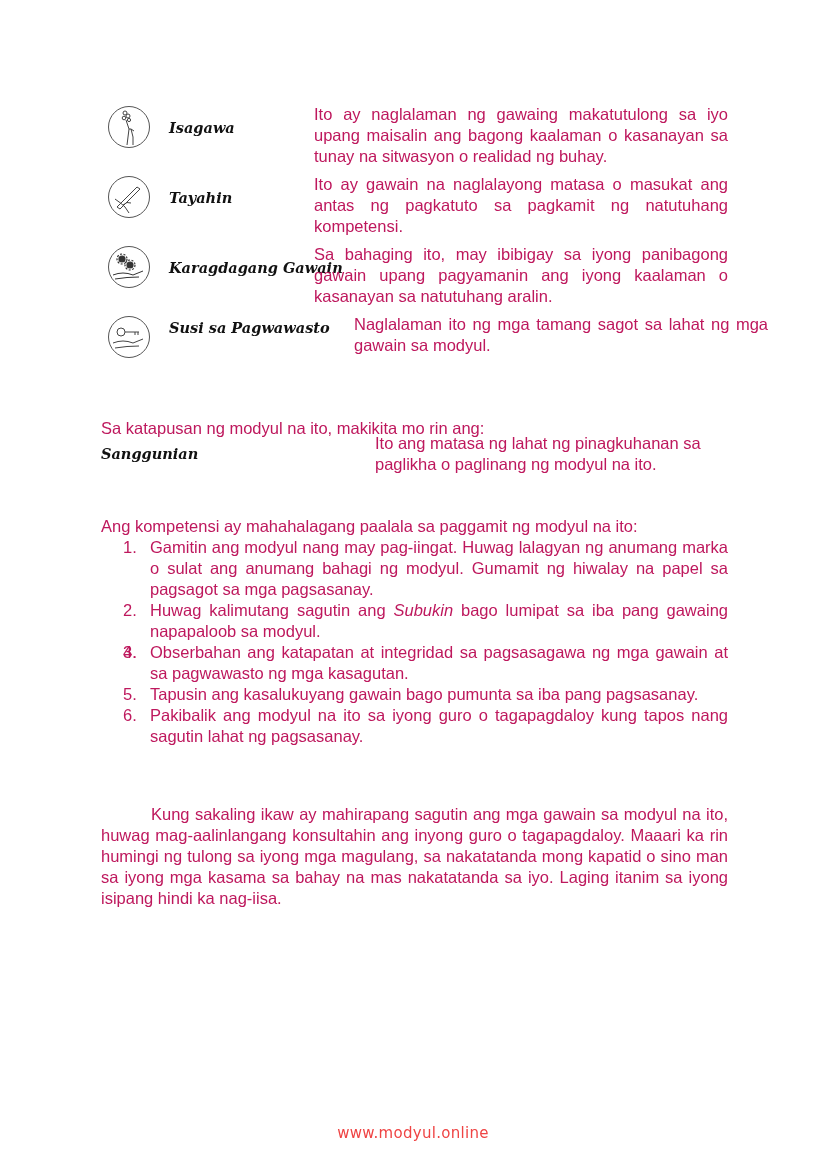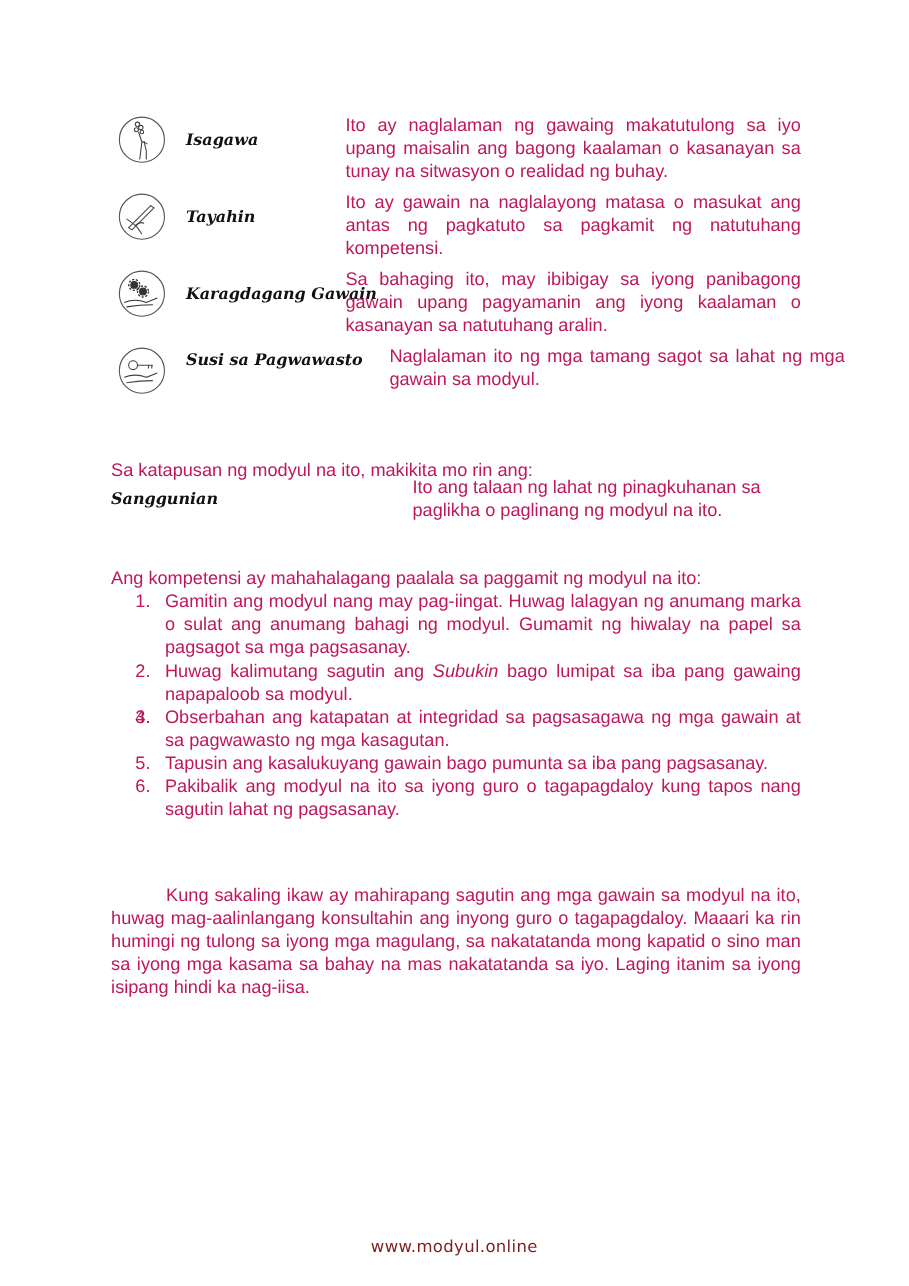--- a/index.html
+++ b/index.html
@@ -16,21 +16,21 @@
 
   .para { position: absolute; left: 101px; width: 627px; text-align: justify; margin-top: 21px; }
   .indent { text-indent: 50px; }
   .lastleft { text-align-last: left; }
 
   ol.rules { position: absolute; left: 101px; width: 627px; margin: 0; padding: 0 0 0 49px; box-sizing: border-box; list-style: none; }
   ol.rules li { position: relative; text-align: justify; text-align-last: left; }
   ol.rules li .num { position: absolute; left: -27px; top: 0; }
 
   .page-num { position: absolute; left: 0; width: 826px; top: 1100px; text-align: center; font-family: "Liberation Serif", serif; font-size: 16px; color: #222; }
-  .watermark { position: absolute; left: 0; width: 826px; top: 1124px; text-align: center; font-family: "DejaVu Sans", sans-serif; font-size: 15px; color: #7f1d1d; letter-spacing: 0.3px; }
+  .watermark { position: absolute; left: 0; width: 826px; top: 1124px; text-align: center; font-family: "DejaVu Sans", sans-serif; font-size: 15px; color: #ef4444; letter-spacing: 0.3px; }
 </style>
 </head>
 <body>
 
 <div class="page">
 
   <div class="icon-row" style="top:106px;">
     <div class="icon-circle" style="top:0;">
       <svg viewBox="0 0 40 40" fill="none" stroke="#444" stroke-width="1">
         <circle cx="16" cy="6" r="2"></circle>
@@ -81,21 +81,21 @@
         <path d="M6 31 Q18 29 30 29"></path>
       </svg>
     </div>
     <div class="row-label" style="top:1px;">Susi sa Pagwawasto</div>
     <div class="row-desc body-text" style="top:-2px;margin-left:40px;">Naglalaman ito ng mga tamang sagot sa lahat ng mga gawain sa modyul.</div>
   </div>
 
   <div class="para body-text" style="top:397px;">Sa katapusan ng modyul na ito, makikita mo rin ang:</div>
 
   <div class="row-label" style="position:absolute; left:101px; top:443px;">Sanggunian</div>
-  <div class="body-text" style="position:absolute; left:375px; top:433px; width:340px;">Ito ang talaan ng lahat ng pinagkuhanan sa paglikha o paglinang ng modyul na ito.</div>
+  <div class="body-text" style="position:absolute; left:375px; top:433px; width:340px;">Ito ang matasa ng lahat ng pinagkuhanan sa paglikha o paglinang ng modyul na ito.</div>
 
   <div class="para body-text" style="top:495px;">Ang kompetensi ay mahahalagang paalala sa paggamit ng modyul na ito:</div>
 
   <ol class="rules body-text" style="top:537px;">
     <li>
       <span class="num">1.</span>
       <span>Gamitin ang modyul nang may pag-iingat. Huwag lalagyan ng anumang marka o sulat ang anumang bahagi ng modyul. Gumamit ng hiwalay na papel sa pagsagot sa mga pagsasanay.</span>
     </li>
     <li>
       <span class="num">2.</span>

